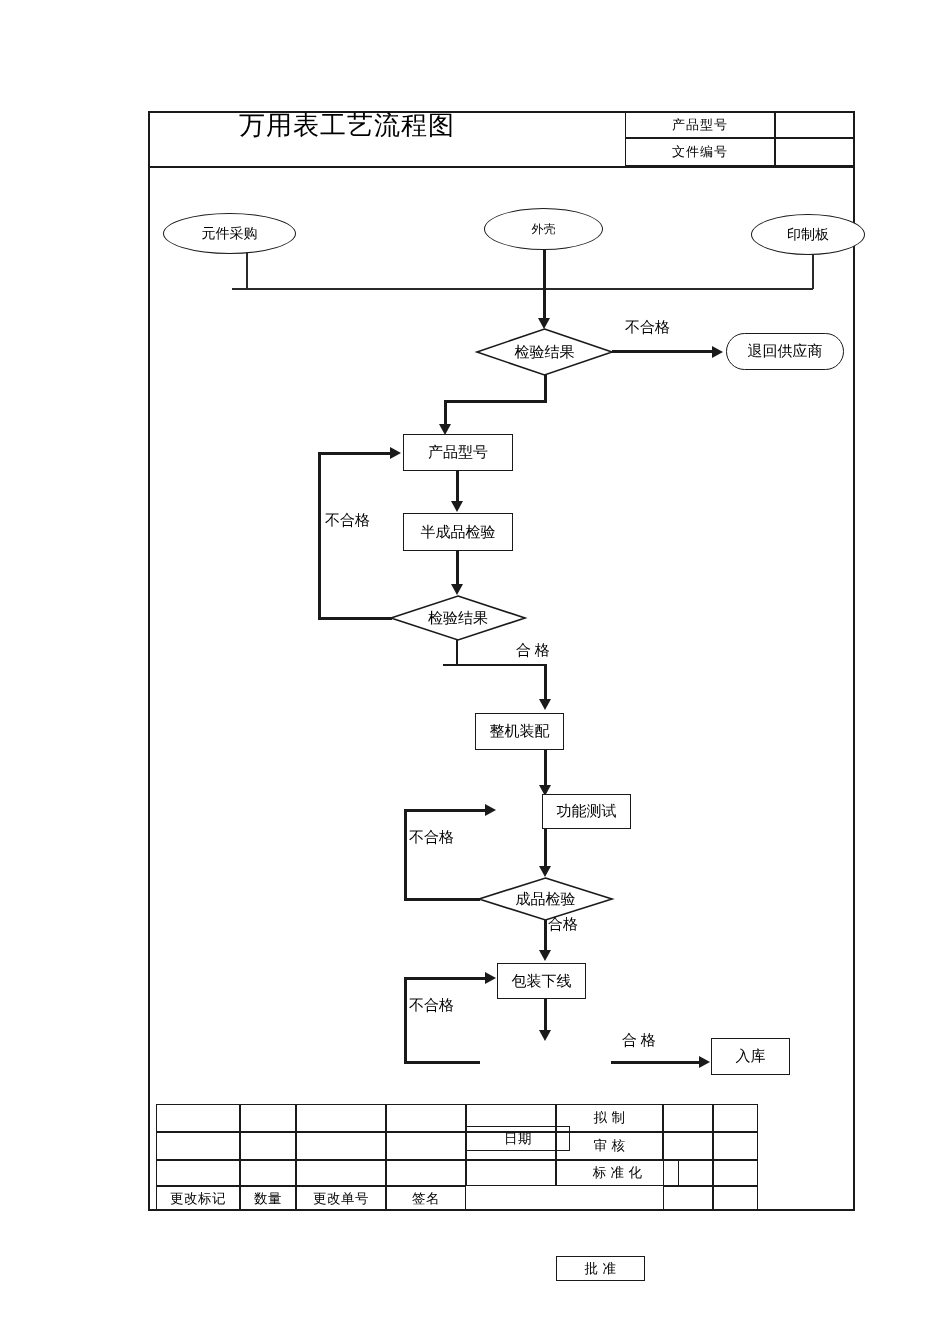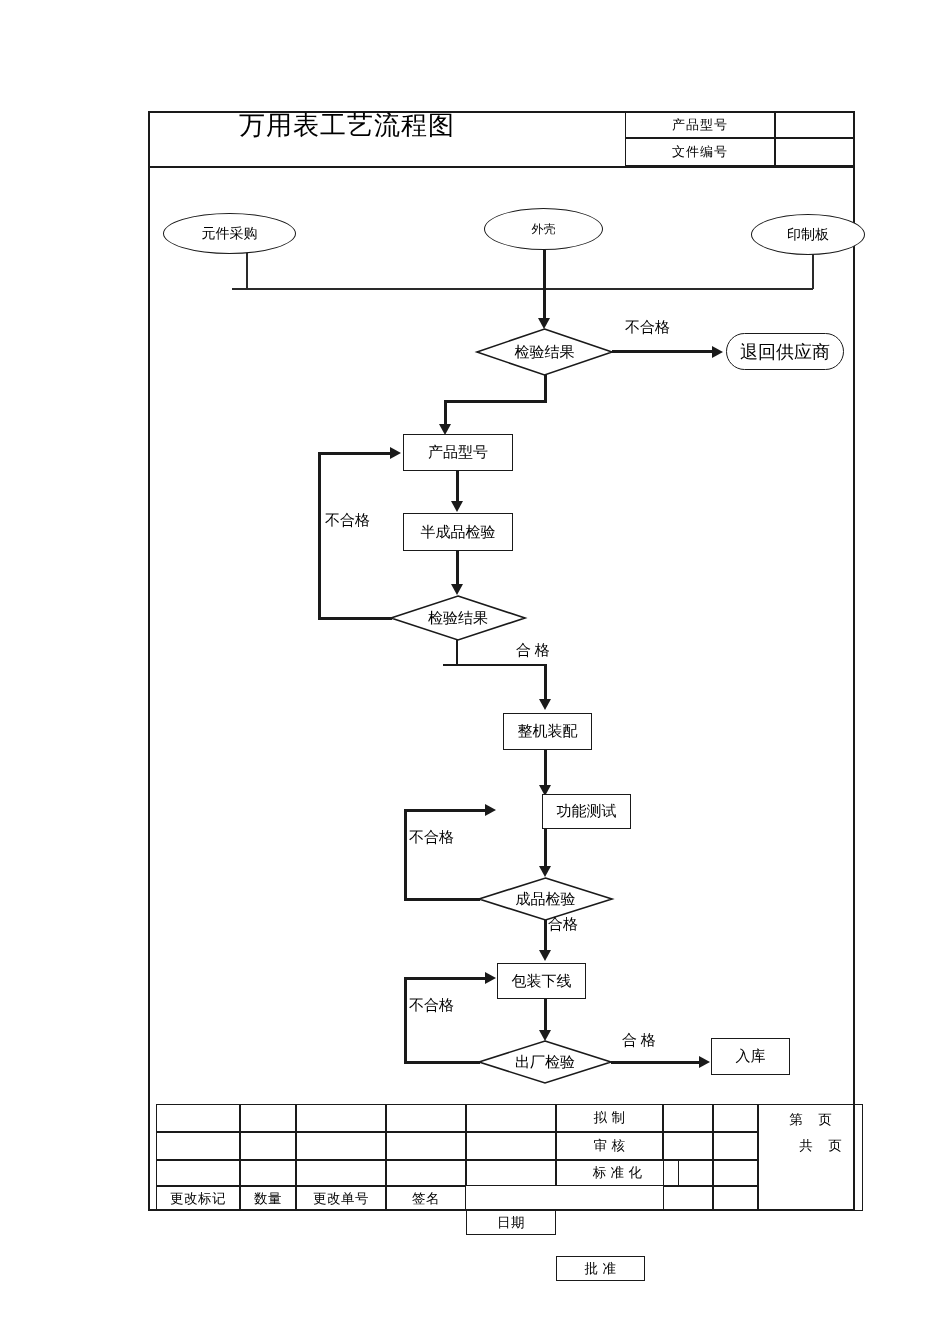--- a/index.html
+++ b/index.html
@@ -64,21 +64,21 @@
     font-size: 15px;
   }
   .node.ellipse {
     border: 1.4px solid #1a1a1a;
     border-radius: 50%;
     font-size: 14px;
   }
   .node.stadium {
     border: 1.4px solid #1a1a1a;
     border-radius: 22px;
-    font-size: 18px;
+    font-size: 15px;
   }
   .node.diamond-wrap {
     background: transparent;
     border: none;
   }
   .diamond-svg { position: absolute; left: 0; top: 0; overflow: visible; }
   .diamond-label {
     position: relative;
     z-index: 2;
     font-size: 15px;
@@ -214,21 +214,21 @@
   <div class="ln h" style="left:318px; top:452px; width:74px; height:2.5px;"></div>
   <div class="arr right" style="left:390px; top:447px;"></div>
   <div class="edge-label" style="left:325px; top:511px;">不合格</div>
 
   <div class="ln v" style="left:456px; top:639px; height:27px; width:2px;"></div>
   <div class="ln h" style="left:443px; top:664px; width:103px; height:2px;"></div>
   <div class="edge-label" style="left:516px; top:641px;">合  格</div>
   <div class="ln v" style="left:544px; top:664px; height:38px; width:2.5px;"></div>
   <div class="arr down" style="left:539px; top:699px;"></div>
 
-  <div class="node rect" style="left:503px; top:713px; width:89px; height:37px;">
+  <div class="node rect" style="left:475px; top:713px; width:89px; height:37px;">
     <span>整机装配</span>
   </div>
 
   <div class="ln v" style="left:544px; top:750px; height:38px; width:2.5px;"></div>
   <div class="arr down" style="left:539px; top:785px;"></div>
 
   <div class="node rect" style="left:497px; top:794px; width:89px; height:35px;margin-left:45px;">
     <span>功能测试</span>
   </div>
 
@@ -252,26 +252,20 @@
   <div class="edge-label" style="left:548px; top:915px;">合格</div>
   <div class="arr down" style="left:539px; top:950px;"></div>
 
   <div class="node rect" style="left:497px; top:963px; width:89px; height:36px;">
     <span>包装下线</span>
   </div>
 
   <div class="ln v" style="left:544px; top:999px; height:35px; width:2.5px;"></div>
   <div class="arr down" style="left:539px; top:1030px;"></div>
 
-  <div class="node diamond-wrap" style="left:478px; top:1040px; width:134px; height:44px;">
-    <svg class="diamond-svg" width="134" height="44" viewBox="0 0 134 44">
-      <polygon points="67,1 133,22 67,43 1,22" fill="#ffffff" stroke="#1a1a1a" stroke-width="1.6"></polygon>
-    </svg>
-    <span class="diamond-label">出厂检验</span>
-  </div>
 
   <div class="ln h" style="left:404px; top:1061px; width:76px; height:2.5px;"></div>
   <div class="ln v" style="left:404px; top:977px; height:86px; width:2.5px;"></div>
   <div class="ln h" style="left:404px; top:977px; width:88px; height:2.5px;"></div>
   <div class="arr right" style="left:485px; top:972px;"></div>
   <div class="edge-label" style="left:409px; top:996px;">不合格</div>
 
   <div class="ln h" style="left:611px; top:1061px; width:93px; height:2.5px;"></div>
   <div class="arr right" style="left:699px; top:1056px;"></div>
   <div class="edge-label" style="left:622px; top:1031px;">合  格</div>
@@ -295,36 +289,32 @@
   <div class="ft-cell" style="left:148px; top:1160px; width:84px; height:26px;"></div>
   <div class="ft-cell" style="left:232px; top:1160px; width:56px; height:26px;"></div>
   <div class="ft-cell" style="left:288px; top:1160px; width:90px; height:26px;"></div>
   <div class="ft-cell" style="left:378px; top:1160px; width:80px; height:26px;"></div>
   <div class="ft-cell" style="left:458px; top:1160px; width:90px; height:26px;"></div>
 
   <div class="ft-cell" style="left:148px; top:1186px; width:84px; height:25px;">更改标记</div>
   <div class="ft-cell" style="left:232px; top:1186px; width:56px; height:25px;">数量</div>
   <div class="ft-cell" style="left:288px; top:1186px; width:90px; height:25px;">更改单号</div>
   <div class="ft-cell" style="left:378px; top:1186px; width:80px; height:25px;">签名</div>
-  <div class="ft-cell" style="left:458px; top:1210px; width:90px; height:25px;">日期</div>
+  <div class="ft-cell" style="left:458px; top:1126px; width:104px; height:25px;">日期</div>
 
   <div class="ft-cell" style="left:548px; top:1104px; width:107px; height:28px;">拟    制</div>
   <div class="ft-cell" style="left:655px; top:1104px; width:50px; height:28px;"></div>
   <div class="ft-cell" style="left:705px; top:1104px; width:45px; height:28px;"></div>
 
   <div class="ft-cell" style="left:548px; top:1132px; width:107px; height:28px;">审    核</div>
   <div class="ft-cell" style="left:655px; top:1132px; width:50px; height:28px;"></div>
   <div class="ft-cell" style="left:705px; top:1132px; width:45px; height:28px;"></div>
 
   <div class="ft-cell" style="left:548px; top:1160px; width:123px; height:26px;">标 准 化</div>
   <div class="ft-cell" style="left:655px; top:1160px; width:50px; height:26px;"></div>
   <div class="ft-cell" style="left:705px; top:1160px; width:45px; height:26px;"></div>
 
   <div class="ft-cell" style="left:548px; top:1256px; width:89px; height:25px;">批    准</div>
   <div class="ft-cell" style="left:655px; top:1186px; width:50px; height:25px;"></div>
   <div class="ft-cell" style="left:705px; top:1186px; width:45px; height:25px;"></div>
 
-  <div class="ft-cell pagebox" style="left:750px; top:1104px; width:105px; height:107px;">
-    <div class="page-line-1">第    页</div>
-    <div class="page-line-2">共    页</div>
-  </div>
 
 </div>
 
 </body></html>

